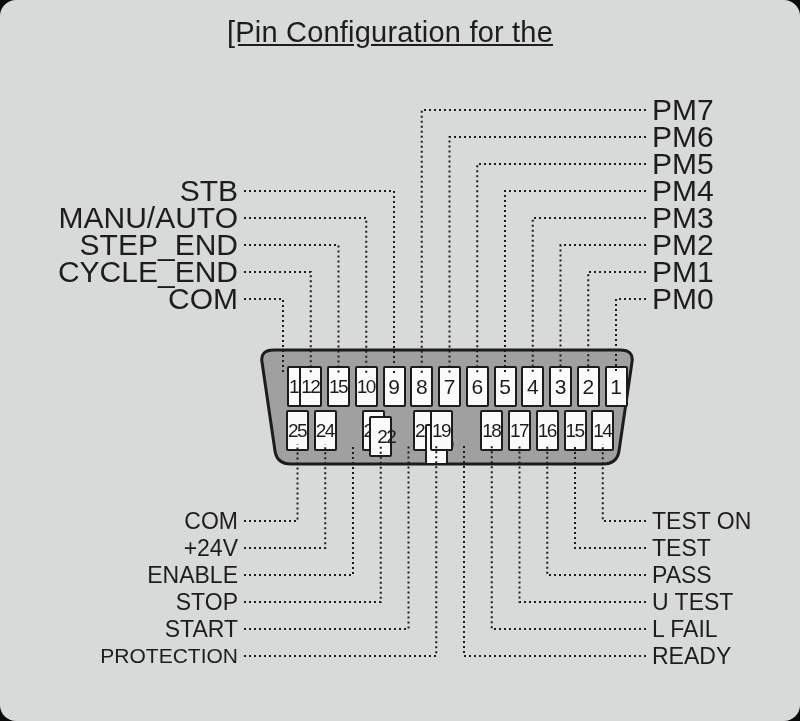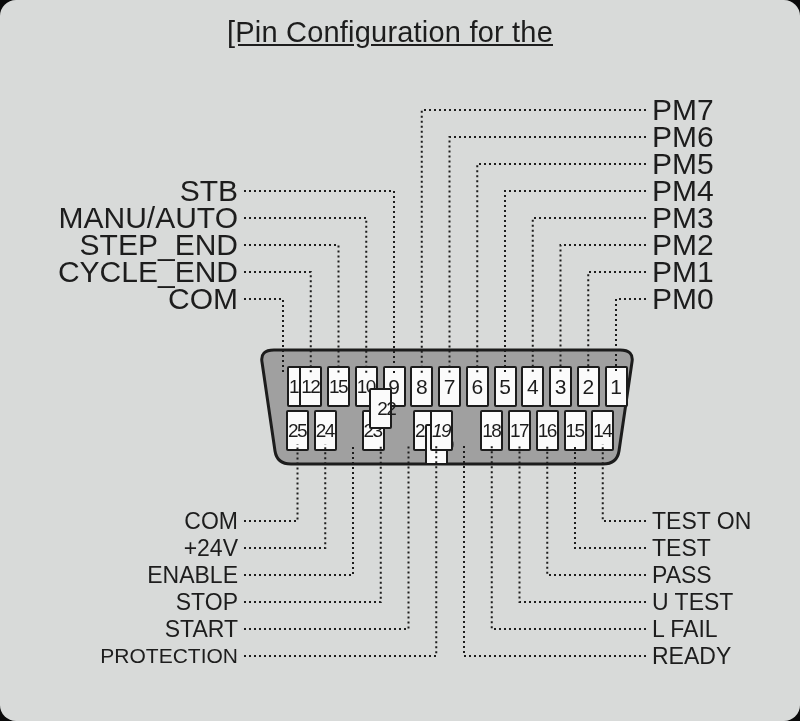--- a/index.html
+++ b/index.html
@@ -65,24 +65,24 @@
       <div class="pin" style="left: 438px; top: 366px;">7</div>
       <div class="pin" style="left: 465.75px; top: 366px;">6</div>
       <div class="pin" style="left: 493.5px; top: 366px;">5</div>
       <div class="pin" style="left: 521.25px; top: 366px;">4</div>
       <div class="pin" style="left: 549px; top: 366px;">3</div>
       <div class="pin" style="left: 576.75px; top: 366px;">2</div>
       <div class="pin" style="left: 604.5px; top: 366px;">1</div>
       <div class="pin d2" style="left: 286px; top: 410px;">25</div>
       <div class="pin d2" style="left: 313.75px; top: 410px;">24</div>
       <div class="pin d2" style="left: 341.5px; top: 410px; margin-left: 20px;">23</div>
-      <div class="pin d2" style="left: 369.25px; top: 388px; padding-left: 12px;">22</div>
+      <div class="pin d2" style="left: 369.25px; top: 416px; padding-left: 12px;">22</div>
       <div class="pin d2" style="left: 413px; top: 410px;">21</div>
       <div class="pin d2" style="left: 424.75px; top: 424px; padding-left: 16px;">20</div>
-      <div class="pin d2" style="left: 430px; top: 410px; font-style: italic;">19</div>
+      <div class="pin d2" style="left: 430px; top: 410px;">19</div>
       <div class="pin d2" style="left: 480.25px; top: 410px;">18</div>
       <div class="pin d2" style="left: 508px; top: 410px;">17</div>
       <div class="pin d2" style="left: 535.75px; top: 410px;">16</div>
       <div class="pin d2" style="left: 563.5px; top: 410px;">15</div>
       <div class="pin d2" style="left: 591.25px; top: 410px;">14</div>
     </div>
 
   <svg id="wires" class="layer" width="800" height="721">
       <path d="M 244,191 L 394,191 L 394,374" fill="none" stroke="#1c1c1c" stroke-width="2" stroke-dasharray="2 3"></path>
       <path d="M 244,218 L 366.25,218 L 366.25,374" fill="none" stroke="#1c1c1c" stroke-width="2" stroke-dasharray="2 3"></path>

